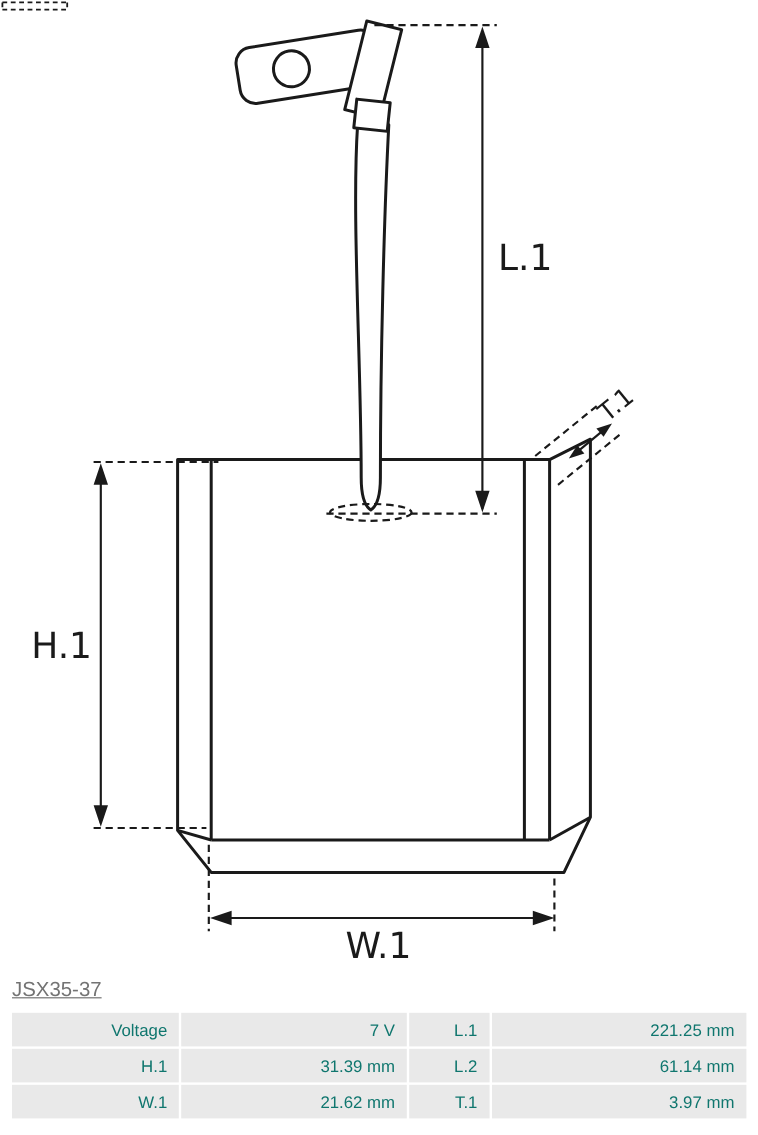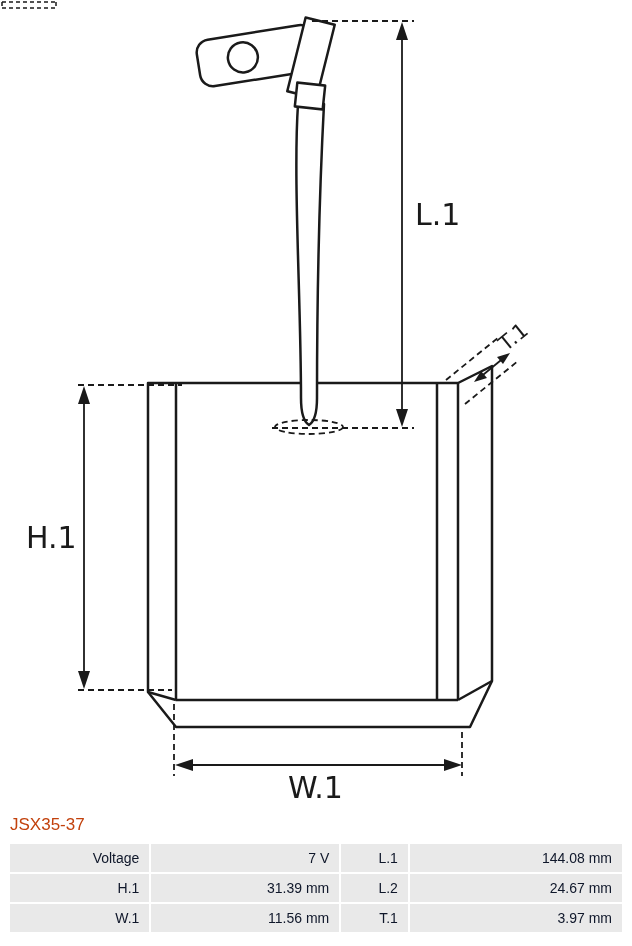--- a/index.html
+++ b/index.html
@@ -41,34 +41,35 @@
   .dim text {
     font-family: "DejaVu Sans", sans-serif;
     font-size: 30px;
     fill: #1a1a1a;
   }
   .dim text.small { font-size: 21px; }
   
   .part-number {
     margin: 4px 0 6px 10px;
     font-size: 17px;
-    color: #c2410c;
+    color: #737373;
     line-height: 22px;
+    text-decoration: underline;
   }
   table.spec-table {
     width: 616px;
     margin: 0 8px;
     border-collapse: separate;
     border-spacing: 2px;
     table-layout: fixed;
     background: #ffffff;
   }
   table.spec-table td {
     background: #e9e9e9;
-    color: #0f172a;
+    color: #0f766e;
     font-size: 14px;
     text-align: right;
     padding: 6px 10px;
     white-space: nowrap;
     overflow: hidden;
   }
   col.c0 { width: 23%; }
   col.c1 { width: 31%; }
   col.c2 { width: 11%; }
   col.c3 { width: 35%; }
@@ -155,30 +156,30 @@
       <col class="c0">
         <col class="c1">
         <col class="c2">
         <col class="c3">
     </colgroup>
     <tbody>
       <tr>
         <td>Voltage</td>
         <td>7 V</td>
         <td>L.1</td>
-        <td>144.08 mm</td>
+        <td>221.25 mm</td>
       </tr>
       <tr>
         <td>H.1</td>
         <td>31.39 mm</td>
         <td>L.2</td>
-        <td>24.67 mm</td>
+        <td>61.14 mm</td>
       </tr>
       <tr>
         <td>W.1</td>
-        <td>11.56 mm</td>
+        <td>21.62 mm</td>
         <td>T.1</td>
         <td>3.97 mm</td>
       </tr>
     </tbody>
   </table>
 
 </div>
 
 </body></html>

